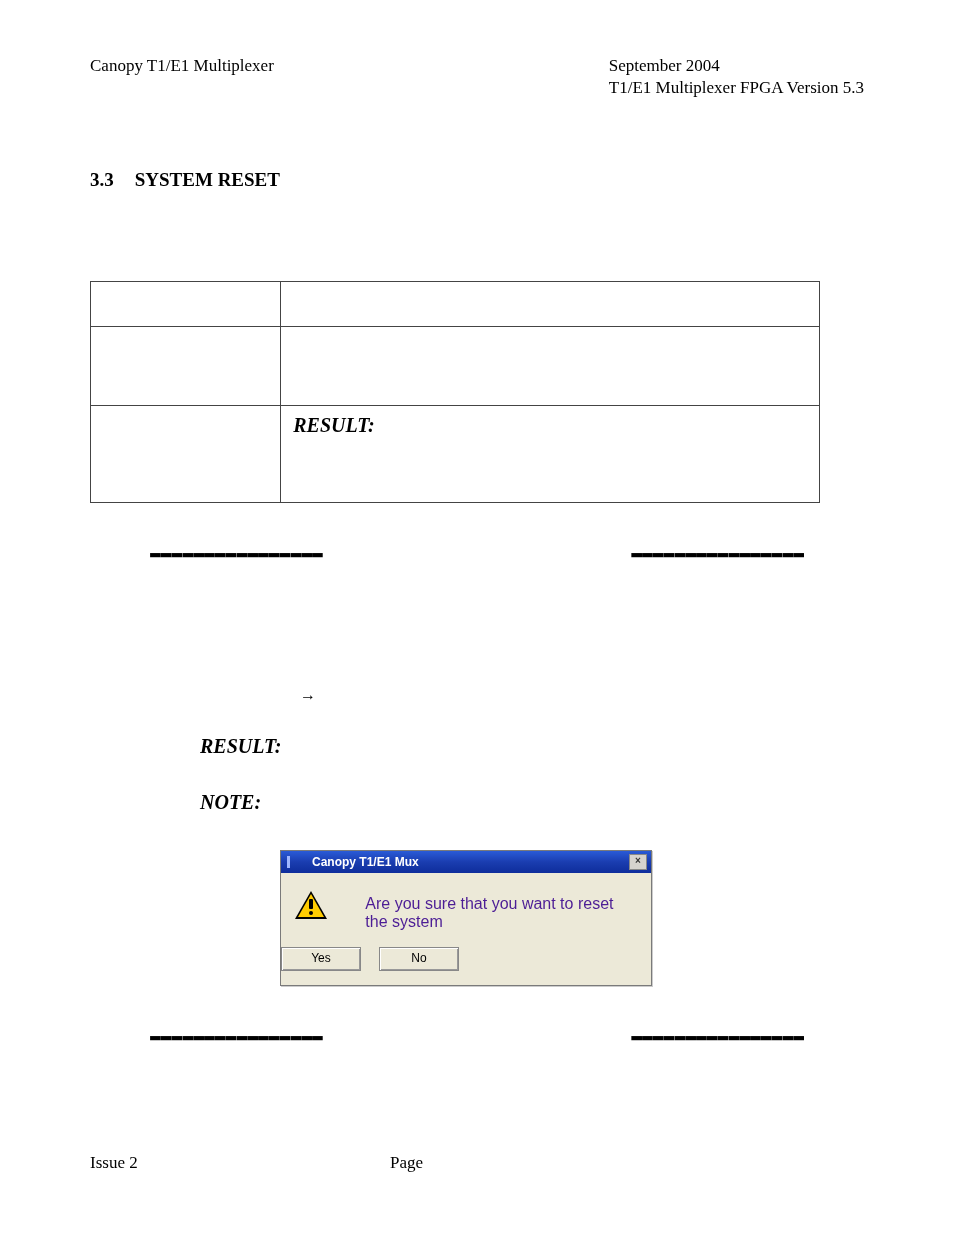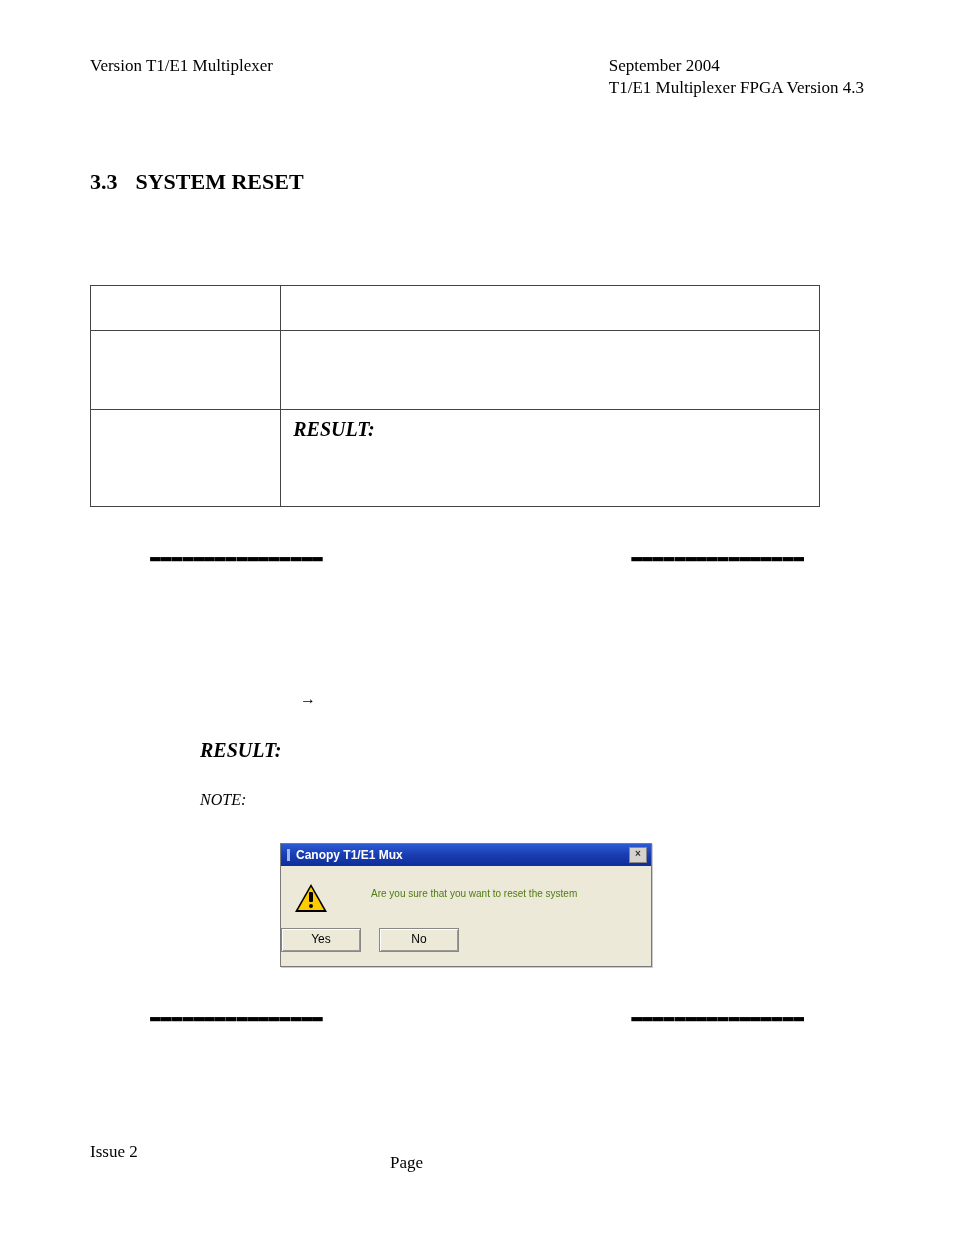--- a/index.html
+++ b/index.html
@@ -23,21 +23,21 @@
     justify-content: space-between;
     font-size: 17px;
     line-height: 1.3;
     margin-bottom: 70px;
   }
   .header-right {
     text-align: left;
   }
   .section-heading {
     font-weight: bold;
-    font-size: 22px;
+    font-size: 19px;
     margin-bottom: 90px;
   }
   .section-number {
     display: inline-block;
     width: 40px;
   }
   .table {
     border-collapse: collapse;
     width: 730px;
     margin-left: 0;
@@ -52,22 +52,22 @@
   .row3 td { height: 80px; }
   .col1 { width: 196px; }
   .col2 { width: 534px; padding: 8px 12px; }
   .result-label {
     font-style: italic;
     font-weight: bold;
     font-size: 20px;
   }
   .note-label {
     font-style: italic;
-    font-weight: normal;
-    font-size: 16px;
+    font-weight: bold;
+    font-size: 20px;
   }
   .dash-row {
     display: flex;
     justify-content: space-between;
     padding: 0 60px 0 60px;
     margin: 0 0 20px 0;
   }
   .dashes {
     font-family: "Courier New", monospace;
     font-weight: bold;
@@ -101,21 +101,21 @@
     font-weight: bold;
     padding: 3px 4px 3px 6px;
     display: flex;
     justify-content: space-between;
     align-items: center;
     font-size: 12px;
   }
   .titlebar-left {
     display: flex;
     align-items: center;
-    gap: 4px;
+    gap: 20px;
   }
   .title-notch {
     width: 3px;
     height: 12px;
     background: #9fb7ff;
     margin-right: 2px;
   }
   .close-btn {
     width: 16px;
     height: 14px;
@@ -170,22 +170,22 @@
   .warn-dot {
     position: absolute;
     top: 20px;
     left: 14px;
     width: 4px;
     height: 4px;
     background: #000;
     border-radius: 50%;
   }
   .dialog-text {
-    color: #4d7c0f;
-    font-size: 10px;
+    color: #4c1d95;
+    font-size: 16px;
     padding-top: 4px;
     margin-left: 26px;
   }
   .dialog-buttons {
     display: flex;
     justify-content: flex-start;
     gap: 18px;
     padding: 6px 0 14px 0;
   }
   .dlg-btn {
@@ -202,33 +202,33 @@
   }
   .footer {
     position: absolute;
     bottom: 62px;
     left: 90px;
     right: 90px;
     display: flex;
     font-size: 17px;
   }
   .footer-left { flex: 0 0 300px; }
-  .footer-center { flex: 0 0 auto; margin-top: 11px; }
+  .footer-center { flex: 0 0 auto; }
   .spacer { height: 90px; }
 </style>
 </head>
 <body>
 
 <div class="page">
 
   <div class="header">
-    <div class="header-left">Version T1/E1 Multiplexer</div>
+    <div class="header-left">Canopy T1/E1 Multiplexer</div>
     <div class="header-right">
       <div>September 2004</div>
-      <div>T1/E1 Multiplexer FPGA Version 4.3</div>
+      <div>T1/E1 Multiplexer FPGA Version 5.3</div>
     </div>
   </div>
 
   <div class="section-heading">
     <span class="section-number">3.3</span>
     <span>SYSTEM RESET</span>
   </div>
 
   <table class="table">
     <tbody>

